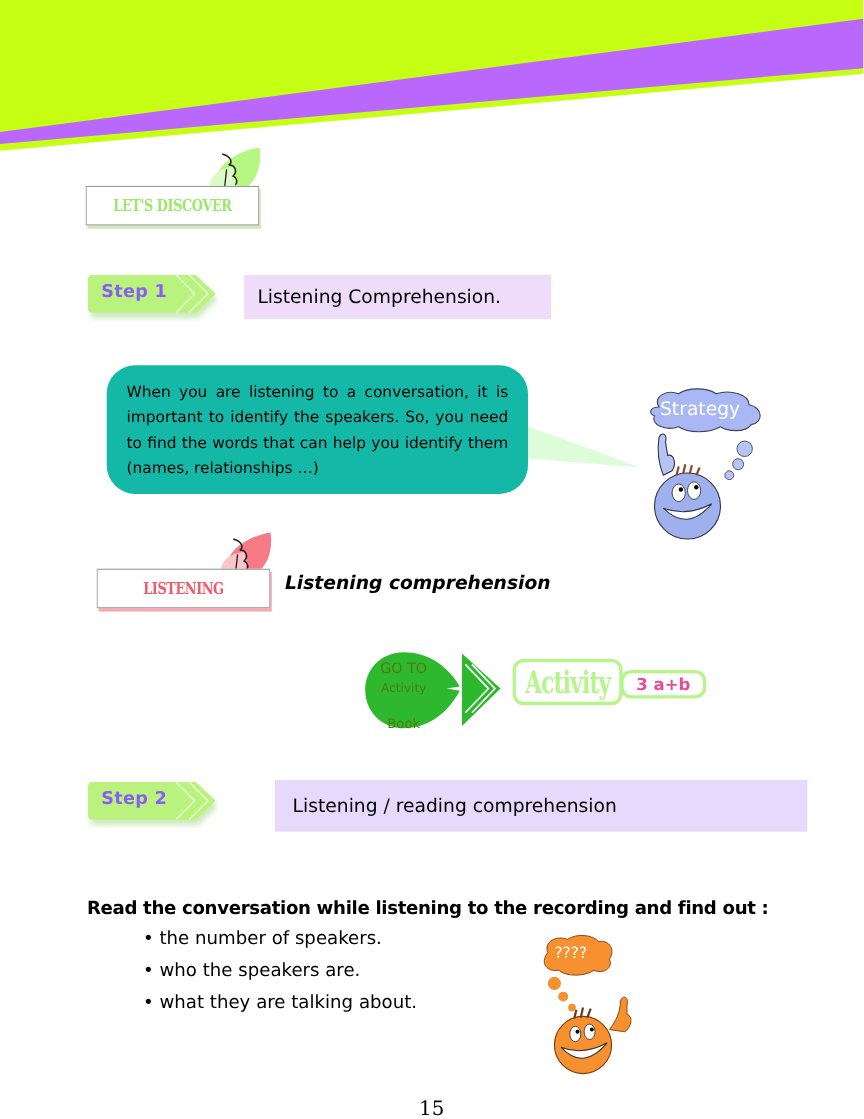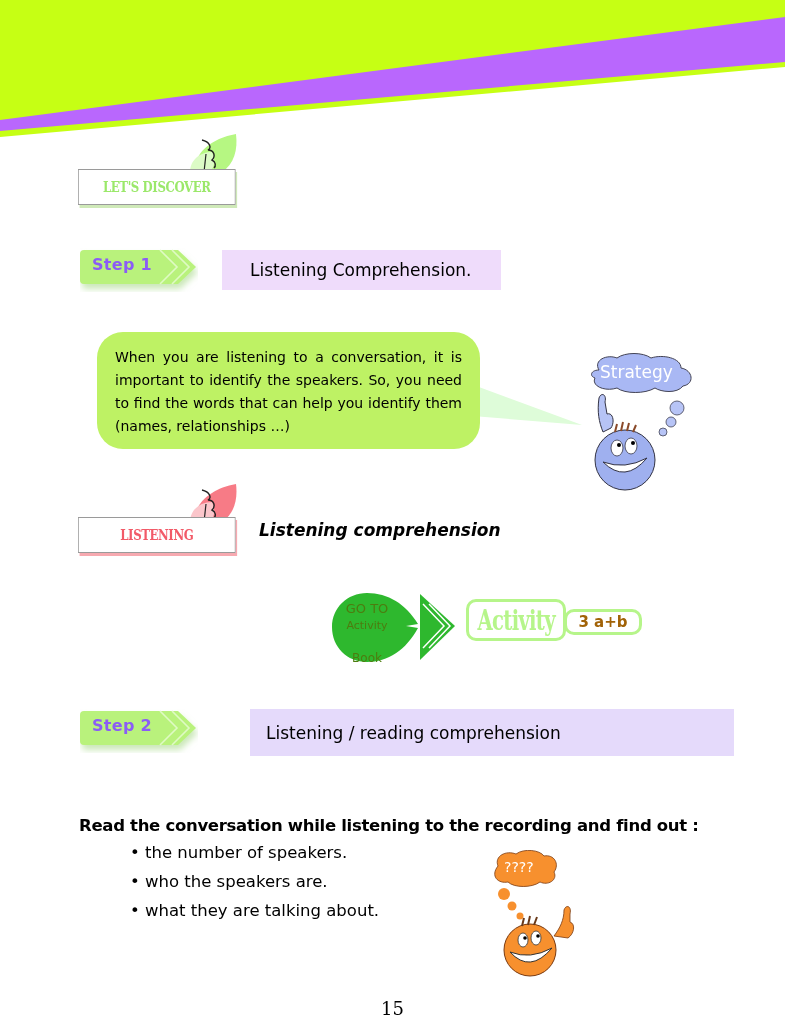--- a/index.html
+++ b/index.html
@@ -9,24 +9,24 @@
   #header-band { left:0; top:0; width:785px; height:140px; }
   .section-tag { width:156px; height:34px; border:1px solid #9a9a9a; background:#fff;
                  box-shadow: 2px 3px 0 #cfe9b8; display:flex; align-items:center; justify-content:center;
                  font-family:"DejaVu Serif", serif; font-weight:bold; font-size:15px; letter-spacing:-0.5px;
                  transform:scaleX(0.78); transform-origin:left center; width:200px; }
   .tag-discover { color:#9be86a; }
   .tag-listening { color:#f25a68; box-shadow: 2px 3px 0 #f7a9b0; }
   .step-badge { width:112px; height:38px; }
   .step-label { position:absolute; left:12px; top:7px; color:#8b5cf6; font-weight:bold; font-size:16px;
                 font-family:"DejaVu Sans", sans-serif; letter-spacing:0.3px; }
-  .step-box { background:#efdcfb; display:flex; align-items:center; padding-left:28px; box-sizing:border-box;
+  .step-box { background:#efdcfb; display:flex; align-items:center; padding-left:12px; box-sizing:border-box;
               font-size:17px; font-family:"DejaVu Sans", sans-serif; }
   .step-box.s2 { background:#e5dafb; padding-left:16px; }
-  .bubble { background:#bef264; border-radius:26px; box-sizing:border-box; padding:14px 18px 0 18px;
+  .bubble { background:#14b8a6; border-radius:26px; box-sizing:border-box; padding:14px 18px 0 18px;
             font-size:14px; line-height:23px; text-align:justify; text-align-last:left; }
   .heading2 { font-weight:bold; font-size:17px;font-style:italic; }
   .instr { font-weight:bold; font-size:16.5px; }
   .bullet { font-size:16.5px; }
   .page-num { font-family:"DejaVu Serif", serif; font-size:18px; }
 </style>
 </head>
 <body>
 
 <svg id="header-band" class="abs" viewBox="0 0 785 140" width="785" height="140">
@@ -81,21 +81,21 @@
     <ellipse cx="46" cy="94" rx="6" ry="8" fill="#fff" stroke="#334" stroke-width="0.8"></ellipse>
     <circle cx="34" cy="93" r="2" fill="#000"></circle>
       <circle cx="48" cy="91" r="2" fill="#000"></circle>
     <path d="M18,110 Q40,132 62,106 Q40,118 18,110 Z" fill="#fff" stroke="#334" stroke-width="1"></path>
     <path d="M30,80 L32,72 M36,79 L38,70 M42,79 L44,71 M48,80 L51,73" stroke="#8a4a2a" stroke-width="2"></path>
     <path d="M18,80 C14,70 12,60 14,46 C16,40 22,42 20,50 L22,62 C28,60 30,70 26,76 Z" fill="#b6c3f5" stroke="#334" stroke-width="1"></path>
   </svg>
   <span class="abs" style="left:15px; top:10px; color:#fff; font-size:17px; font-family:'DejaVu Sans', sans-serif;">Strategy</span>
 </div>
 
-<div class="abs" style="left:78px; top:482px; width:160px; height:76px;text-decoration:underline;">
+<div class="abs" style="left:88px; top:482px; width:160px; height:76px;text-decoration:underline;">
   <svg class="abs" style="left:104px; top:0px;" width="56" height="40" viewBox="0 0 56 40">
     <path d="M14,40 C10,22 30,6 54,2 C56,18 52,32 40,40 Z" fill="#f77b86"></path>
     <path d="M8,40 C8,28 18,20 30,20 C34,28 32,36 28,40 Z" fill="#fbc6cb"></path>
     <path d="M20,8 C28,10 30,16 26,18 C32,18 34,24 30,28 C34,30 34,34 32,36" stroke="#222" stroke-width="1.4" fill="none"></path>
     <path d="M24,22 L22,40" stroke="#222" stroke-width="1.2" fill="none"></path>
   </svg>
   <div class="abs section-tag tag-listening" style="left:0; top:35px;">
     <span>LISTENING</span>
   </div>
 </div>
@@ -110,21 +110,21 @@
   </svg>
   <div class="abs" style="left:6px; top:10px; width:62px; text-align:center; color:#4d7c0f; font-size:12px; line-height:17px; font-family:'DejaVu Sans', sans-serif;">
     <div style="font-size:13px;">GO TO</div>
     <div style="font-size:11px;">Activity</div>
     <div style="font-size:12px;margin-top:16px;">Book</div>
   </div>
   <div class="abs" style="left:136px; top:9px; width:100px; height:42px; border:3px solid #b6f58a; border-radius:10px; box-sizing:border-box; display:flex; align-items:center; justify-content:center;">
     <span style="color:#b6f58a; font-family:'DejaVu Serif', serif; font-weight:bold; font-size:28px; transform:scaleX(0.7); display:inline-block; letter-spacing:-1px;">Activity</span>
   </div>
   <div class="abs" style="left:234px; top:19px; width:78px; height:26px; border:3px solid #b6f58a; border-radius:10px; box-sizing:border-box; display:flex; align-items:center; justify-content:center;">
-    <span style="color:#a16207; font-weight:bold; font-size:15px; font-family:'DejaVu Sans', sans-serif;">3 a+b</span>
+    <span style="color:#ec4899; font-weight:bold; font-size:15px; font-family:'DejaVu Sans', sans-serif;">3 a+b</span>
   </div>
 </div>
 
 <div class="abs step-badge" style="left:80px; top:709px;">
   <svg class="abs" style="left:0;top:0;" width="118" height="44" viewBox="0 0 118 44">
     <defs>
         <filter id="sh2" x="-10%" y="-10%" width="130%" height="150%">
           <feDropShadow dx="2" dy="5" stdDeviation="3" flood-color="#a8d98a" flood-opacity="0.6"></feDropShadow>
         </filter>
       </defs>

